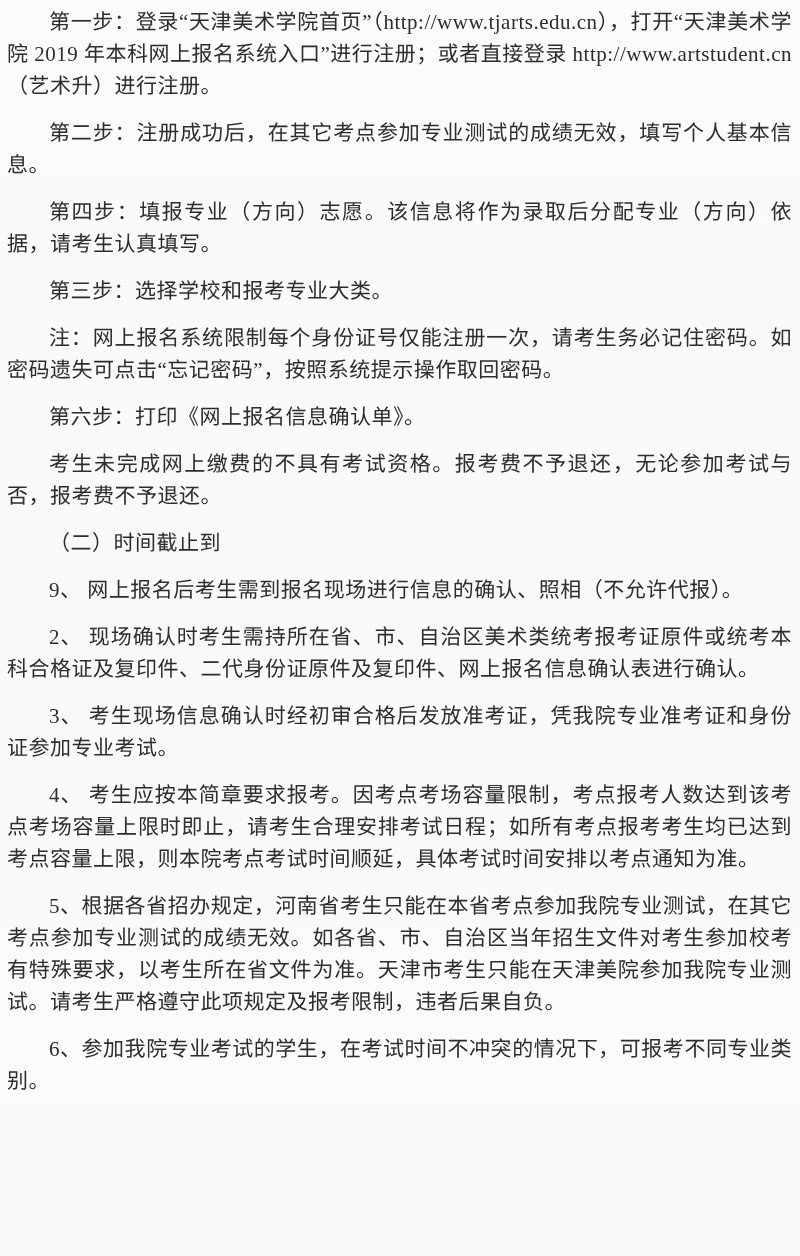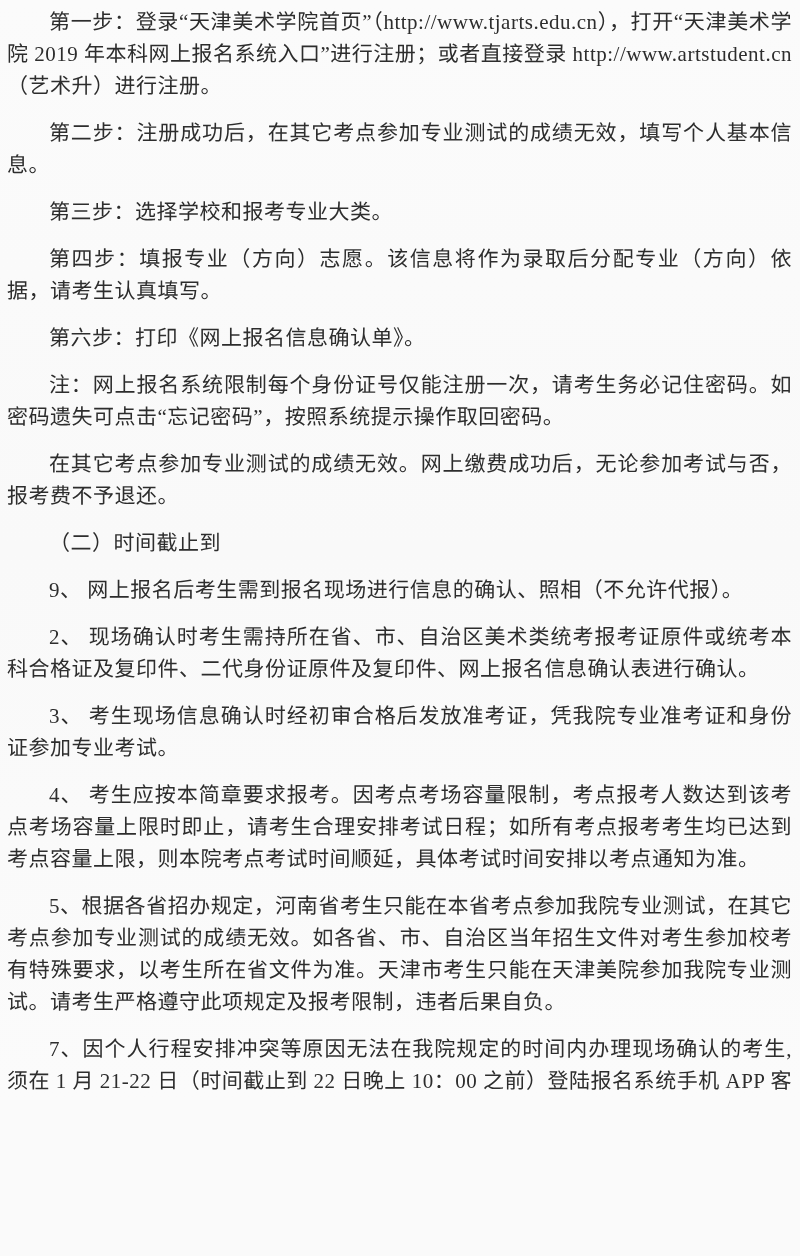--- a/index.html
+++ b/index.html
@@ -35,26 +35,27 @@
     word-break: break-word;
   }
 </style>
 </head>
 <body style="background: rgb(250, 250, 250);">
 
 <div class="page">
   <div class="doc-body" style="color: rgb(45, 45, 45);">
       <p>第一步：登录“天津美术学院首页”（http://www.tjarts.edu.cn），打开“天津美术学院 2019 年本科网上报名系统入口”进行注册；或者直接登录 http://www.artstudent.cn（艺术升）进行注册。</p>
       <p>第二步：注册成功后，在其它考点参加专业测试的成绩无效，填写个人基本信息。</p>
+      <p>第四步：填报专业（方向）志愿。该信息将作为录取后分配专业（方向）依据，请考生认真填写。</p>
       <p>第三步：选择学校和报考专业大类。</p>
-      <p>第四步：填报专业（方向）志愿。该信息将作为录取后分配专业（方向）依据，请考生认真填写。</p>
+      <p>注：网上报名系统限制每个身份证号仅能注册一次，请考生务必记住密码。如密码遗失可点击“忘记密码”，按照系统提示操作取回密码。</p>
       <p>第六步：打印《网上报名信息确认单》。</p>
-      <p>注：网上报名系统限制每个身份证号仅能注册一次，请考生务必记住密码。如密码遗失可点击“忘记密码”，按照系统提示操作取回密码。</p>
-      <p>在其它考点参加专业测试的成绩无效。网上缴费成功后，无论参加考试与否，报考费不予退还。</p>
+      <p>考生未完成网上缴费的不具有考试资格。报考费不予退还，无论参加考试与否，报考费不予退还。</p>
       <p>（二）时间截止到</p>
       <p>9、 网上报名后考生需到报名现场进行信息的确认、照相（不允许代报）。</p>
       <p>2、 现场确认时考生需持所在省、市、自治区美术类统考报考证原件或统考本科合格证及复印件、二代身份证原件及复印件、网上报名信息确认表进行确认。</p>
       <p>3、 考生现场信息确认时经初审合格后发放准考证，凭我院专业准考证和身份证参加专业考试。</p>
       <p>4、 考生应按本简章要求报考。因考点考场容量限制，考点报考人数达到该考点考场容量上限时即止，请考生合理安排考试日程；如所有考点报考考生均已达到考点容量上限，则本院考点考试时间顺延，具体考试时间安排以考点通知为准。</p>
       <p>5、根据各省招办规定，河南省考生只能在本省考点参加我院专业测试，在其它考点参加专业测试的成绩无效。如各省、市、自治区当年招生文件对考生参加校考有特殊要求，以考生所在省文件为准。天津市考生只能在天津美院参加我院专业测试。请考生严格遵守此项规定及报考限制，违者后果自负。</p>
+      <p>6、参加我院专业考试的学生，在考试时间不冲突的情况下，可报考不同专业类别。</p>
       <p>7、因个人行程安排冲突等原因无法在我院规定的时间内办理现场确认的考生,须在 1 月 21-22 日（时间截止到 22 日晚上 10：00 之前）登陆报名系统手机 APP 客户端（艺术升），凭本人身份证原件、艺术类《报考证》原件，由考生本人在报名系统手机 APP 上进行网上确认的办理，具体办</p>
     </div>
 </div>
 
 </body></html>

